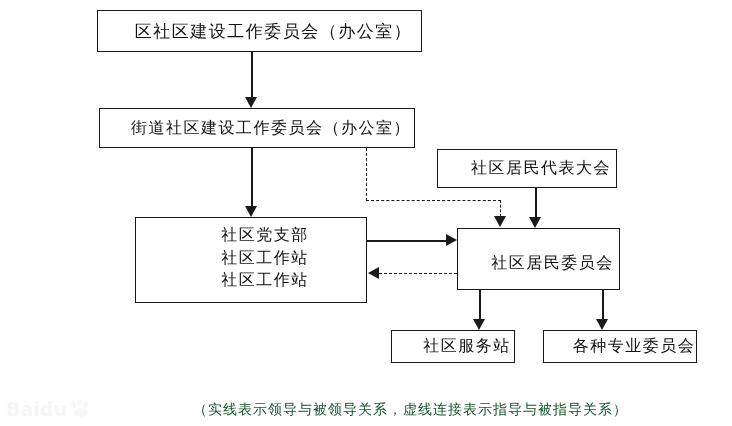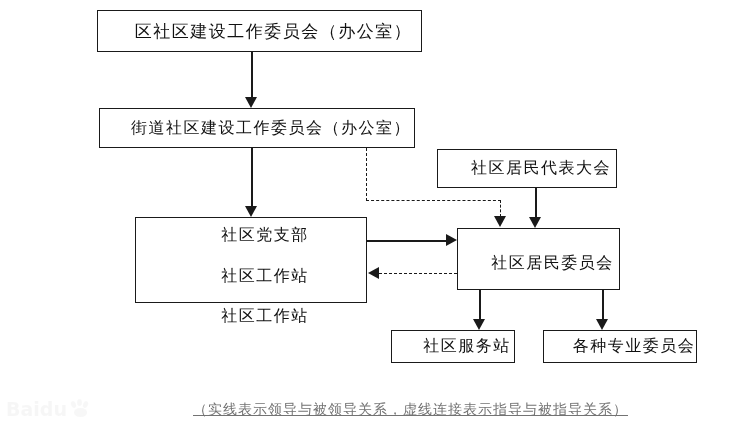--- a/index.html
+++ b/index.html
@@ -87,24 +87,23 @@
     width: 0; height: 0;
     border-top: 6.5px solid transparent;
     border-bottom: 6.5px solid transparent;
     border-right: 11px solid #1a1a1a;
     z-index: 2;
   }
 
   .caption {
     position: absolute;
     white-space: nowrap;
-    color: #737373;
+    color: #14532d;
     letter-spacing: 1px;
     z-index: 3;
-    text-decoration: underline;
   }
 
   
   .watermark {
     position: absolute;
     left: 6px;
     bottom: 6px;
     display: flex;
     align-items: center;
     gap: 2px;
@@ -145,21 +144,21 @@
   </div>
 
   <div class="node centered" style="left:99px; top:108px; width:316px; height:40px; font-size:16px;">
     <span class="txt">街道社区建设工作委员会（办公室）</span>
   </div>
 
   <div class="node centered" style="left:437px; top:149px; width:180px; height:39px; font-size:16px;">
     <span class="txt">社区居民代表大会</span>
   </div>
 
-  <div class="node stack" style="left:135px; top:217px; width:232px; height:86px; font-size:16px;gap:18px;">
+  <div class="node stack" style="left:135px; top:217px; width:232px; height:86px; font-size:16px;">
     <span class="txt">社区党支部</span>
     <span class="txt">社区工作站</span>
     <span class="txt">社区工作站</span>
   </div>
 
   <div class="node stack" style="left:457px; top:228px; width:163px; height:62px; font-size:16px; padding-top:8px;justify-content:center;">
     <span class="txt">社区居民委员会</span>
   </div>
 
   <div class="node centered" style="left:543px; top:330px; width:154px; height:33px; font-size:16px;">

